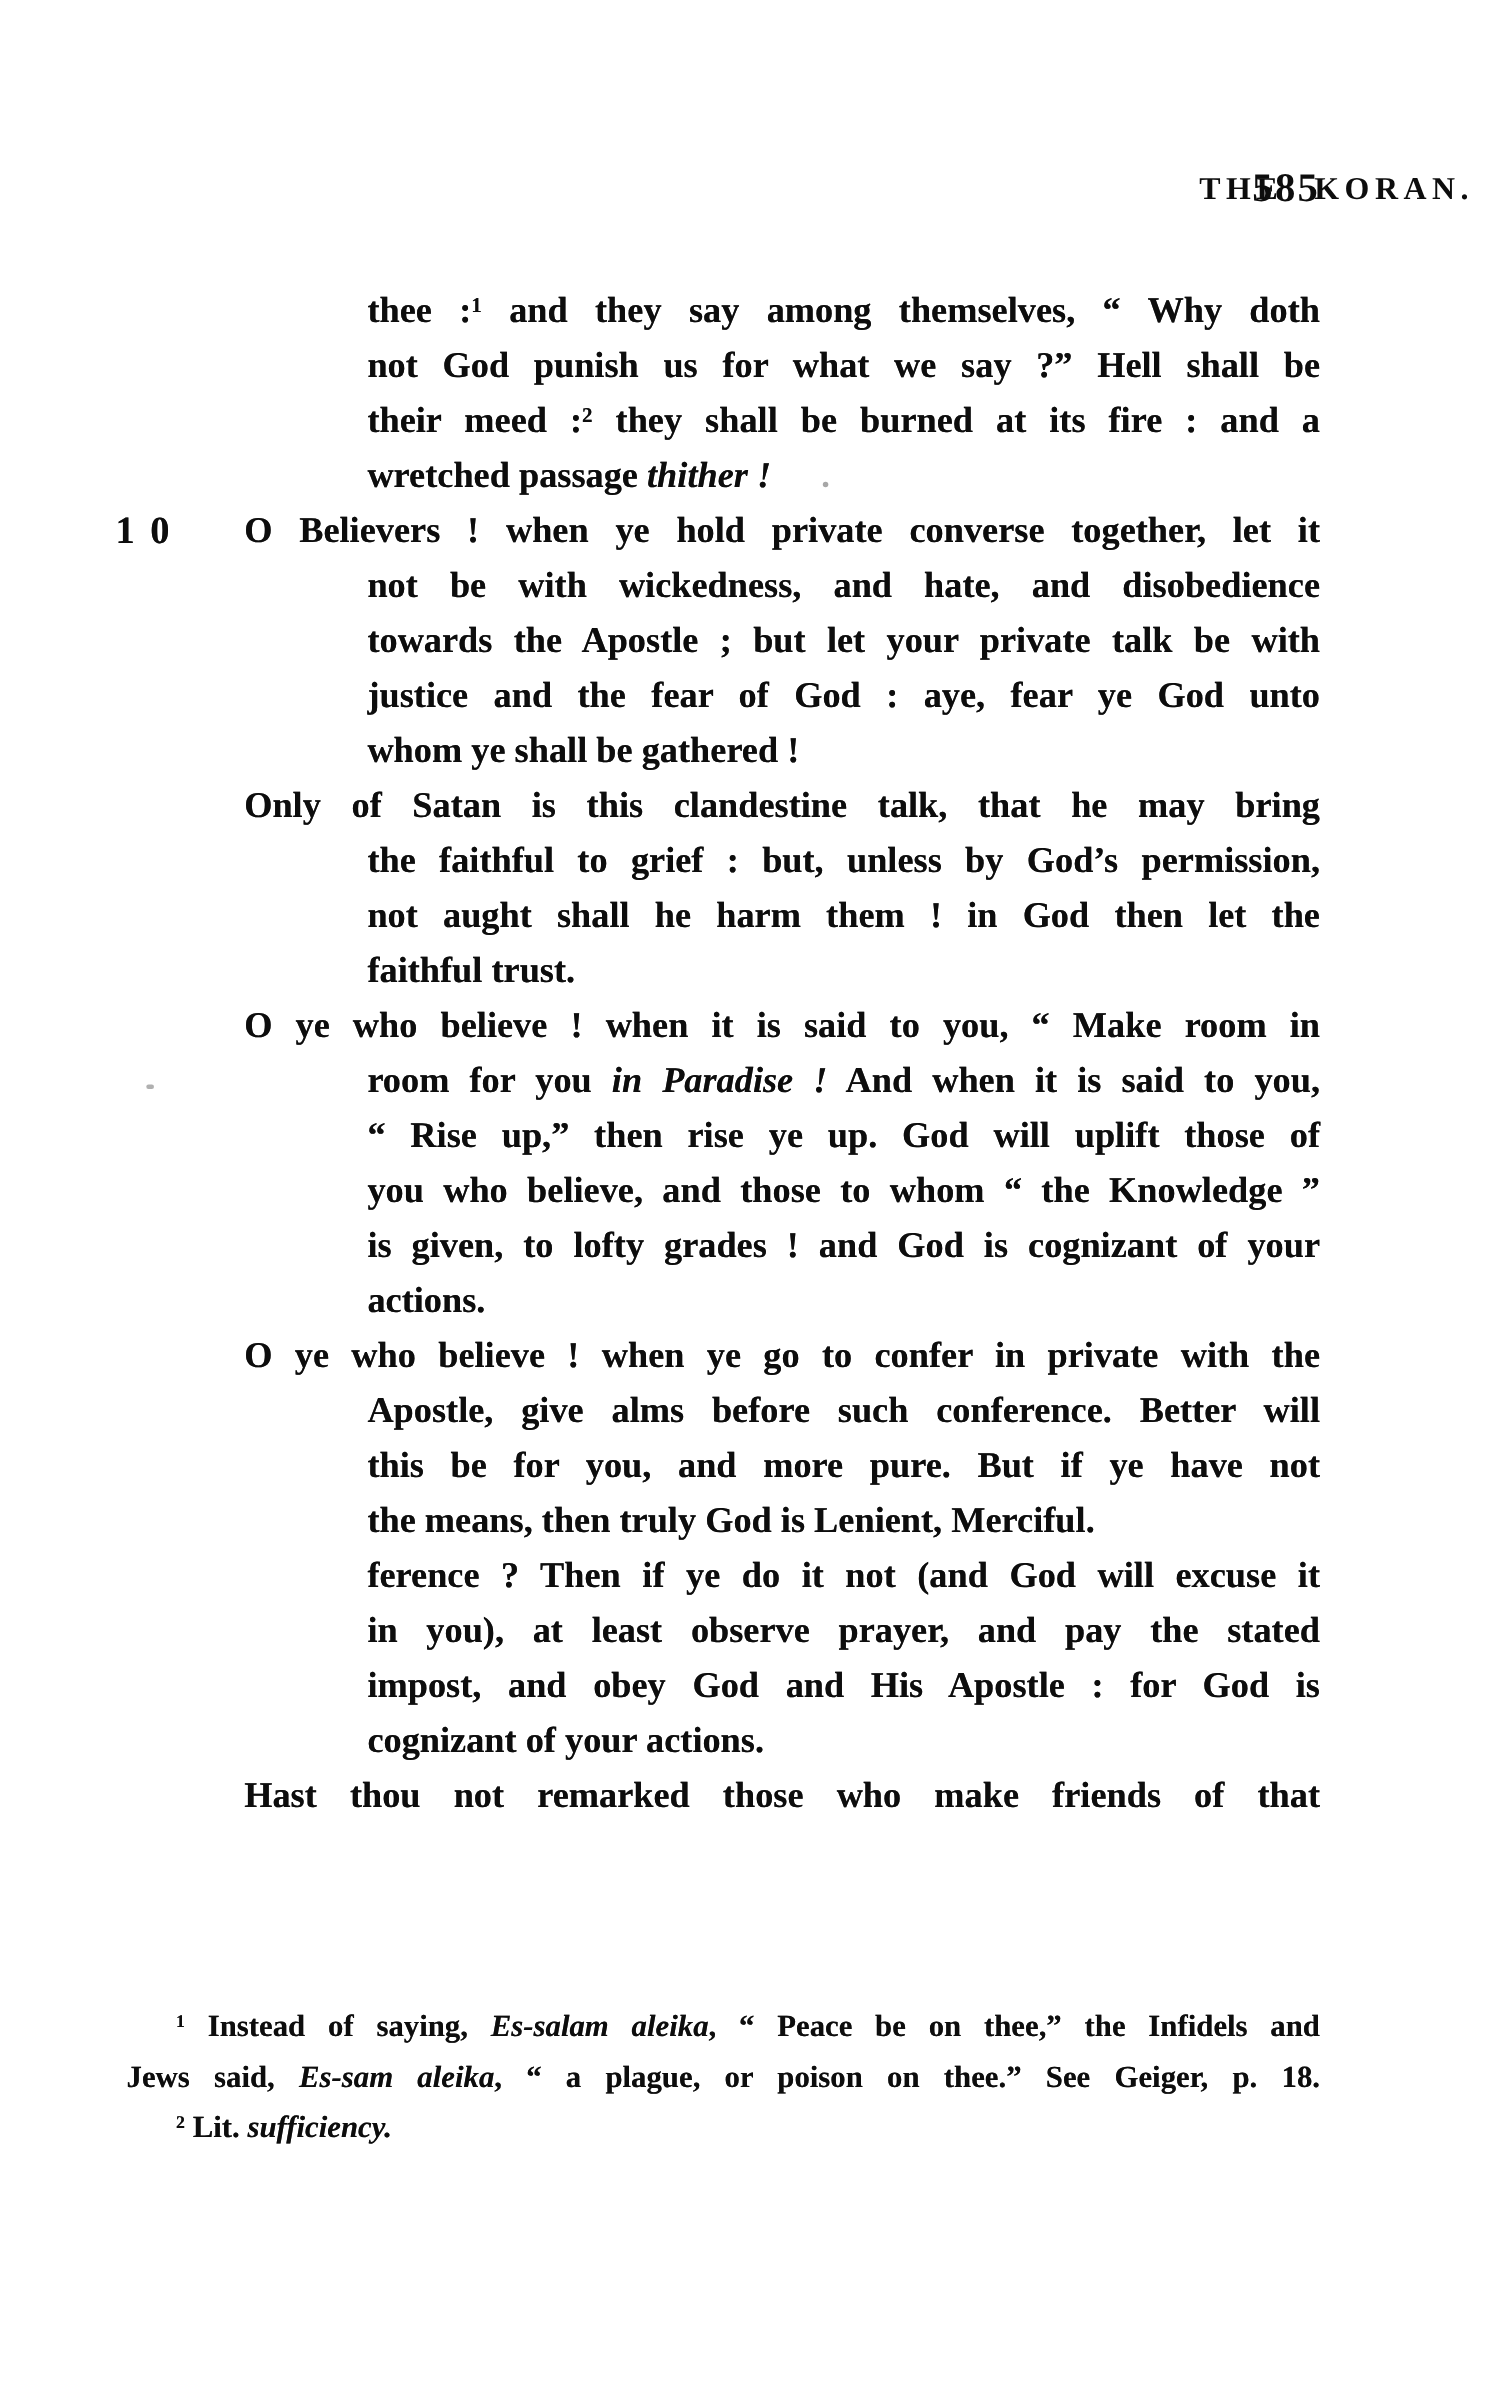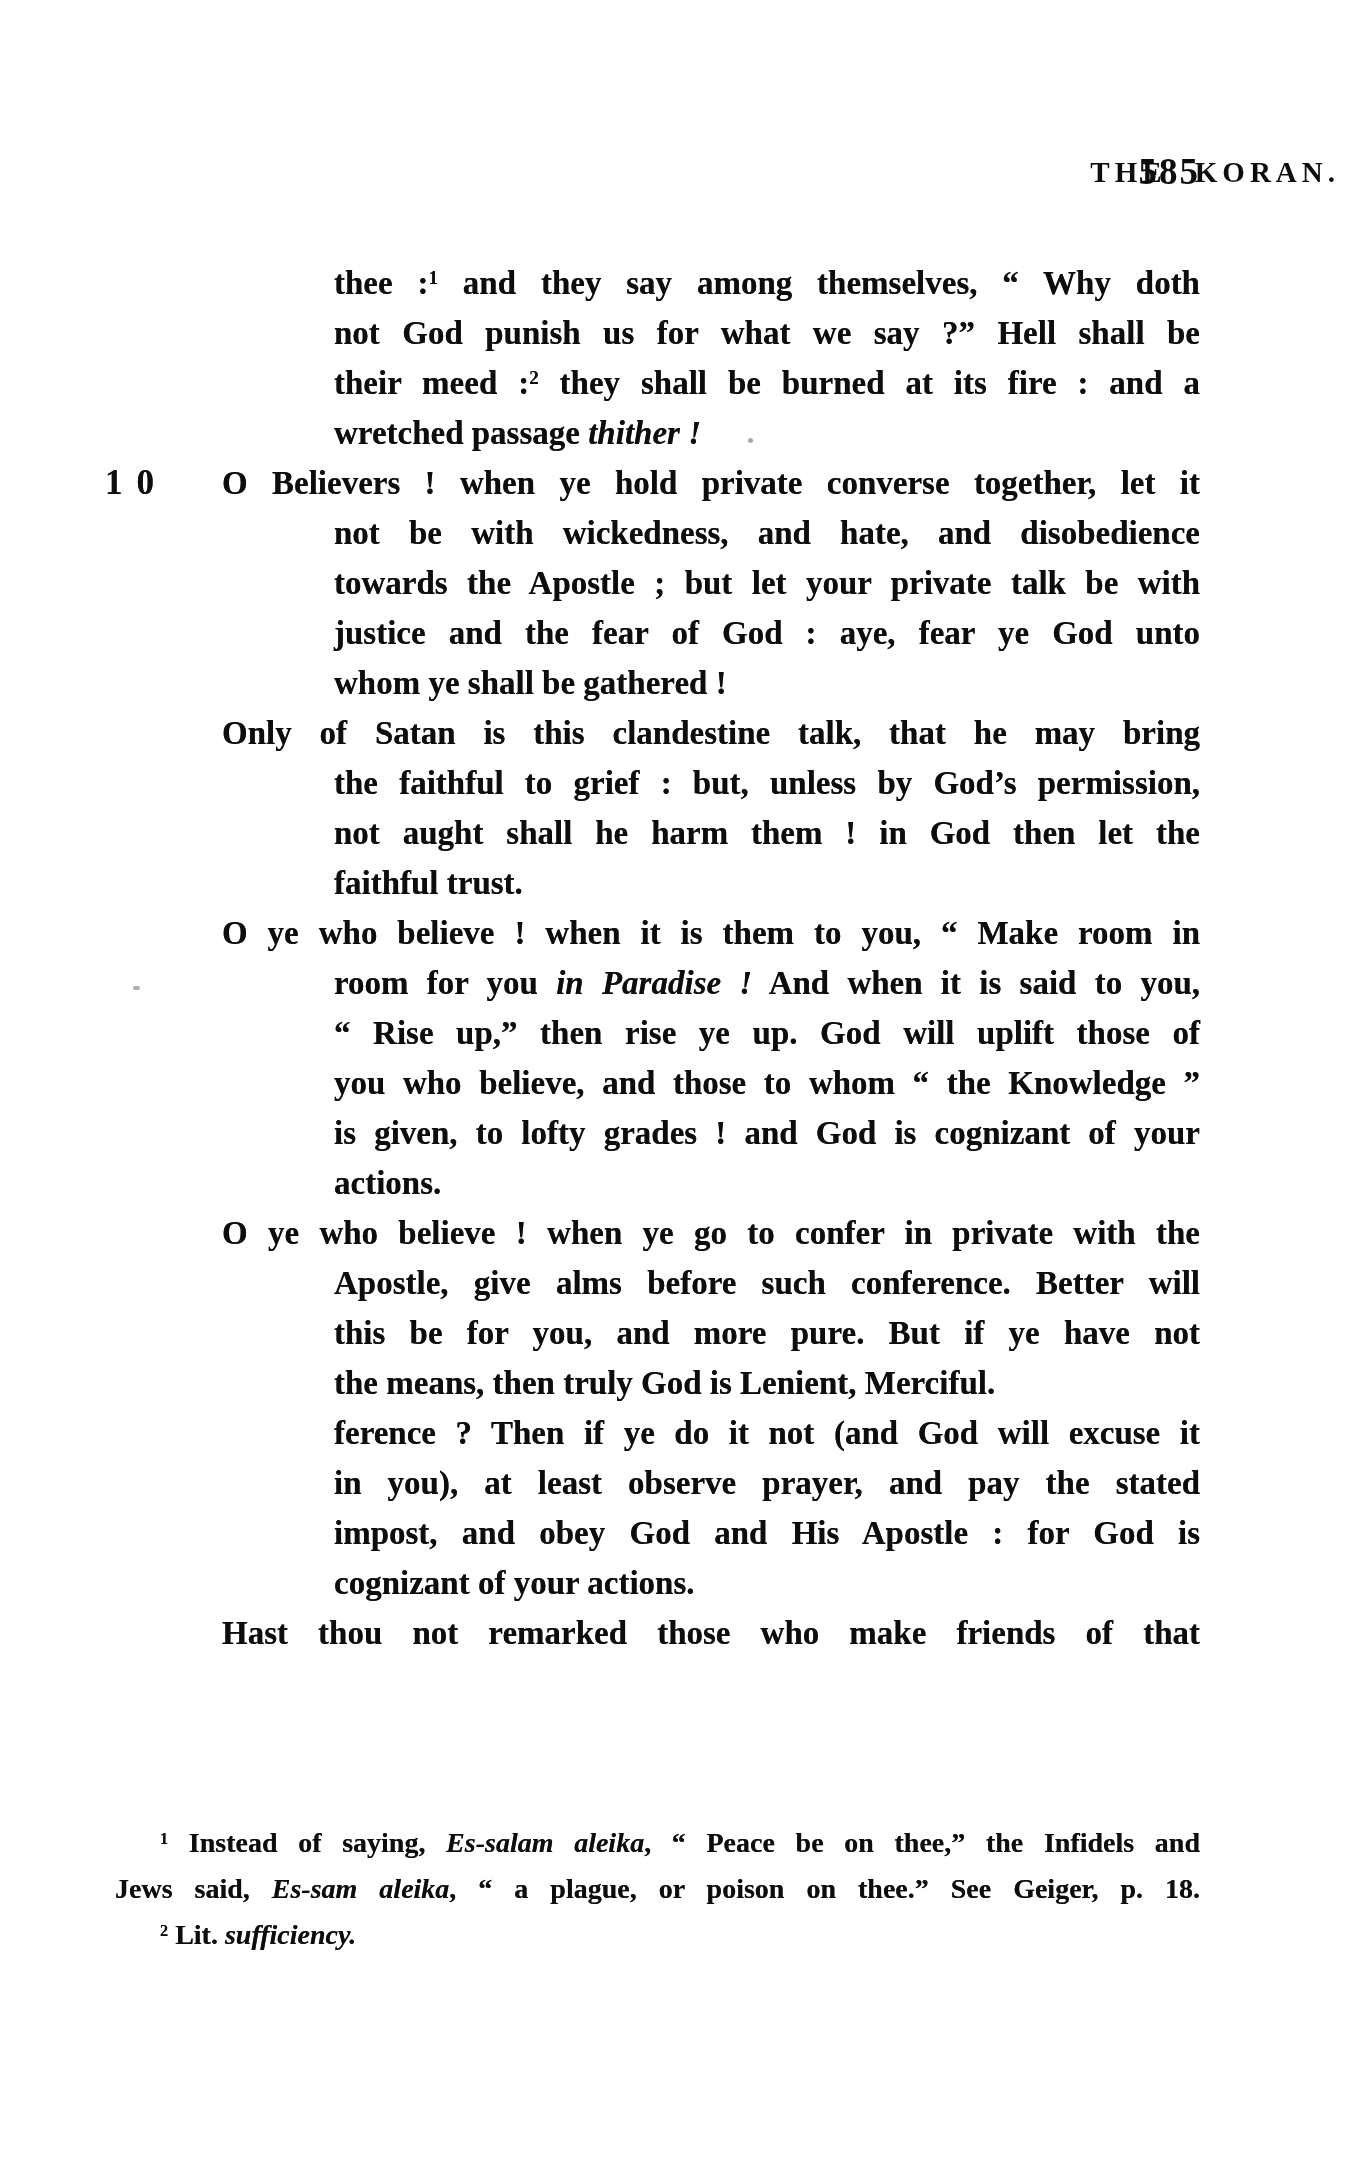--- a/index.html
+++ b/index.html
@@ -113,21 +113,21 @@
         <div class="line just">justice and the fear of God : aye, fear ye God unto</div>
         <div class="line">whom ye shall be gathered !</div>
       </div>
       <div class="para">
         <div class="line first just">Only of Satan is this clandestine talk, that he may bring</div>
         <div class="line just">the faithful to grief : but, unless by God’s permission,</div>
         <div class="line just">not aught shall he harm them ! in God then let the</div>
         <div class="line">faithful trust.</div>
       </div>
       <div class="para">
-        <div class="line first just">O ye who believe ! when it is them to you, “ Make room in</div>
+        <div class="line first just">O ye who believe ! when it is said to you, “ Make room in</div>
         <div class="line just">room for you <i>in Paradise !</i>  And when it is said to you,</div>
         <div class="line just">“ Rise up,” then rise ye up.  God will uplift those of</div>
         <div class="line just">you who believe, and those to whom “ the Knowledge ”</div>
         <div class="line just">is given, to lofty grades ! and God is cognizant of your</div>
         <div class="line">actions.</div>
       </div>
       <div class="para">
         <div class="line first just">O ye who believe ! when ye go to confer in private with the</div>
         <div class="line just">Apostle, give alms before such conference.  Better will</div>
         <div class="line just">this be for you, and more pure.  But if ye have not</div>

